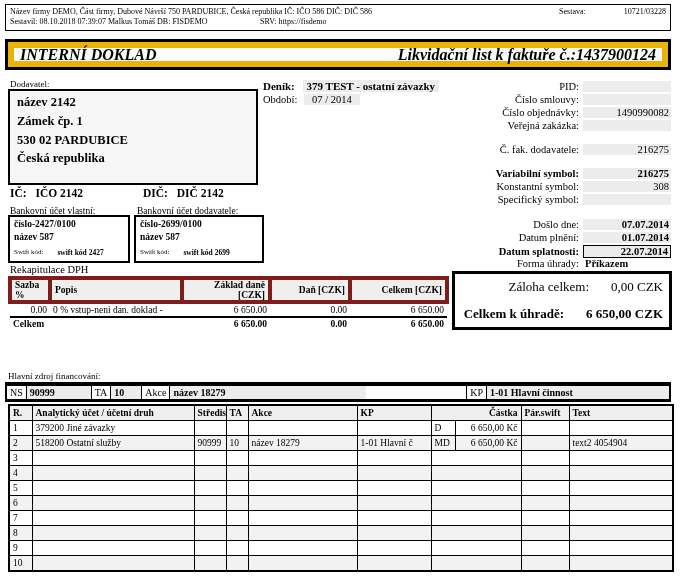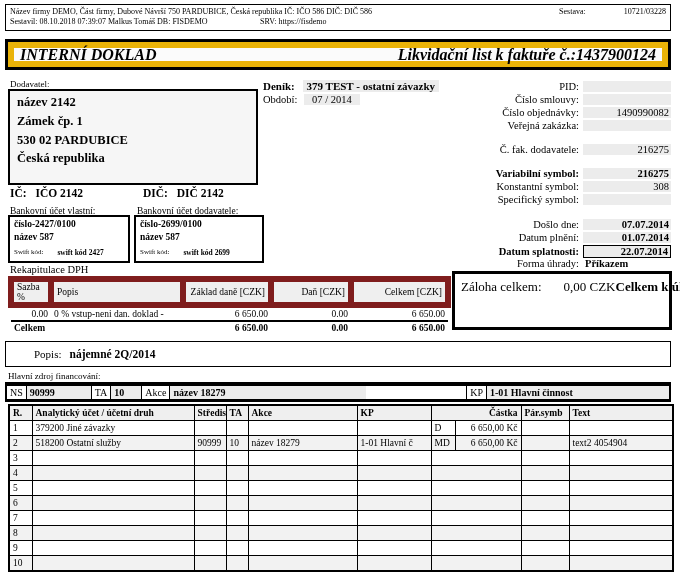--- a/index.html
+++ b/index.html
@@ -39,34 +39,34 @@
   
   .rrow { position:absolute; left:444px; display:flex; align-items:center; font-size:10.5px; }
   .rrow .lbl { width:135px; text-align:right; margin-right:4px; white-space:nowrap; }
   .rrow .val { width:88px; min-height:11px; text-align:right; background:#ececec; padding:0 2px; box-sizing:border-box; }
   .rrow.bold .lbl, .rrow.bold .val { font-weight:bold; }
   .rrow.boldval .val { font-weight:bold; }
   .rrow .val.boxed { border:1px solid #000; font-weight:bold; }
   .rrow .val.plain { background:transparent; text-align:left; font-weight:bold; }
 
   .totals-box { position:absolute; left:452px; top:271px; width:220px; height:59px; box-sizing:border-box;
-    border:3px solid #000; padding:5px 6px; display:flex; flex-direction:row; justify-content:space-between; }
+    border:3px solid #000; padding:5px 6px; display:flex; flex-direction:column; justify-content:space-between; }
   .totals-box .trow { display:flex; justify-content:flex-end; gap:22px; font-size:13px; white-space:nowrap; }
   .totals-box .trow.bold { font-weight:bold; }
 
   .bank-label { position:absolute; top:206px; font-size:9.5px; white-space:nowrap; }
   .bank-box { position:absolute; top:215px; height:48px; box-sizing:border-box; border:2px solid #000;
     padding:1px 4px; font-size:9.5px; line-height:1.35; }
   .bank-box .b { font-weight:bold; }
   .bank-box .swift { margin-top:4px; font-size:7px; display:flex; gap:14px; }
   .bank-box .swift .b { font-size:7.5px; }
 
   .vat-title { position:absolute; left:10px; top:264px; font-size:10.5px; }
   table.vat { position:absolute; left:8px; top:276px; width:437px; border-collapse:collapse; font-size:9.5px; table-layout:fixed; }
-  table.vat th { border:6px solid #7f1d1d; background:#efefef; font-weight:normal; padding:0 3px; height:12px; }
+  table.vat th { border:4px solid #7f1d1d; background:#efefef; font-weight:bold; padding:0 3px; height:12px; }
   table.vat td { padding:0 3px; height:12px; }
   table.vat .num { text-align:right; }
   table.vat .txt { text-align:left; }
   table.vat tr.total td { border-top:2px solid #000; font-weight:bold; }
 
   .popis-box { position:absolute; left:5px; top:341px; width:666px; height:26px; box-sizing:border-box;
     border:1px solid #000; display:flex; align-items:center; padding-left:28px; font-size:11px; }
   .popis-box .val { font-weight:bold; margin-left:8px; font-size:11.5px; }
 
   .funding-label { position:absolute; left:8px; top:371px; font-size:9px; }
@@ -245,24 +245,20 @@
     </tr>
     <tr class="total">
       <td class="txt" colspan="2">Celkem</td>
       <td class="num">6 650.00</td>
       <td class="num">0.00</td>
       <td class="num">6 650.00</td>
     </tr>
   </tbody>
     </table>
 
-  <div class="popis-box">
-    <span>Popis:</span>
-    <span class="val">nájemné 2Q/2014</span>
-  </div>
 
   <div class="funding-label">Hlavní zdroj financování:</div>
   <div class="funding-bar">
     <span class="cell lblcell">NS</span>
     <span class="cell valcell w58">90999</span>
     <span class="cell lblcell bl">TA</span>
     <span class="cell valcell w24">10</span>
     <span class="cell lblcell bl">Akce</span>
     <span class="cell valcell w190">název 18279</span>
     <span class="spacer"></span>
@@ -285,21 +281,21 @@
     </colgroup>
     <tbody>
         <tr>
       <th>R.</th>
       <th>Analytický účet / účetní druh</th>
       <th>Středis.</th>
       <th>TA</th>
       <th>Akce</th>
       <th>KP</th>
       <th class="num" colspan="2">Částka</th>
-      <th>Pár.symb</th>
+      <th>Pár.swift</th>
       <th>Text</th>
     </tr>
     <tr>
       <td>1</td>
       <td>379200 Jiné závazky</td>
       <td></td>
       <td></td>
       <td></td>
       <td></td>
       <td>D</td>

